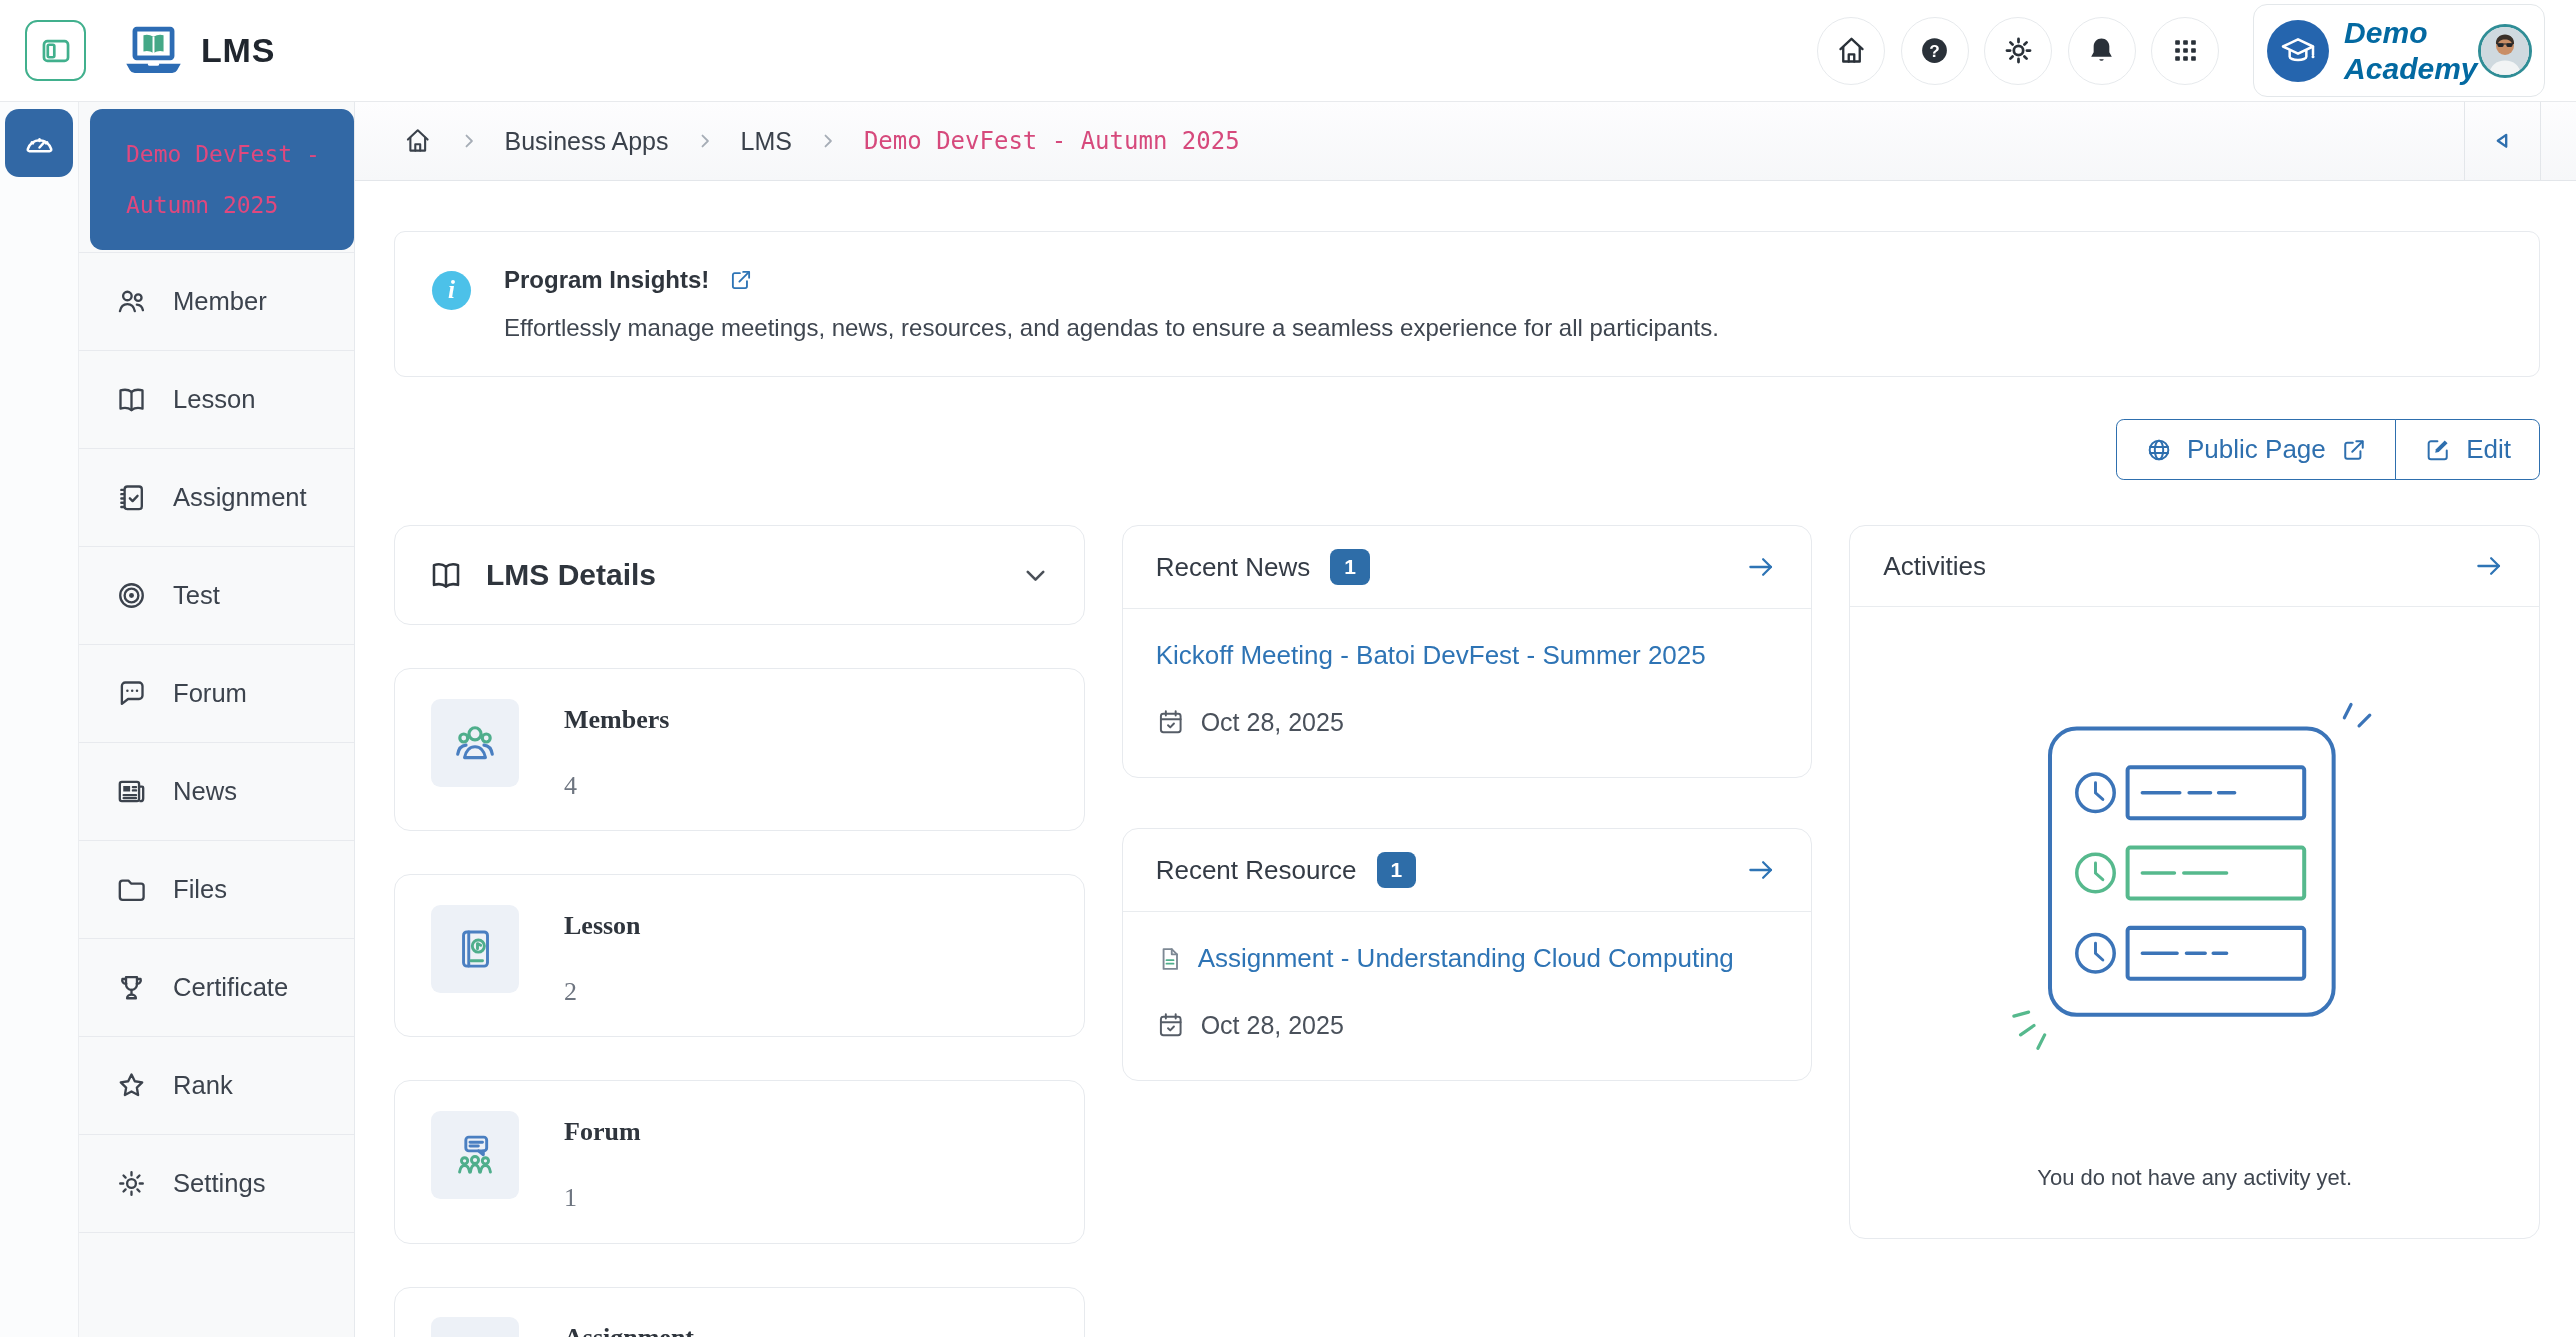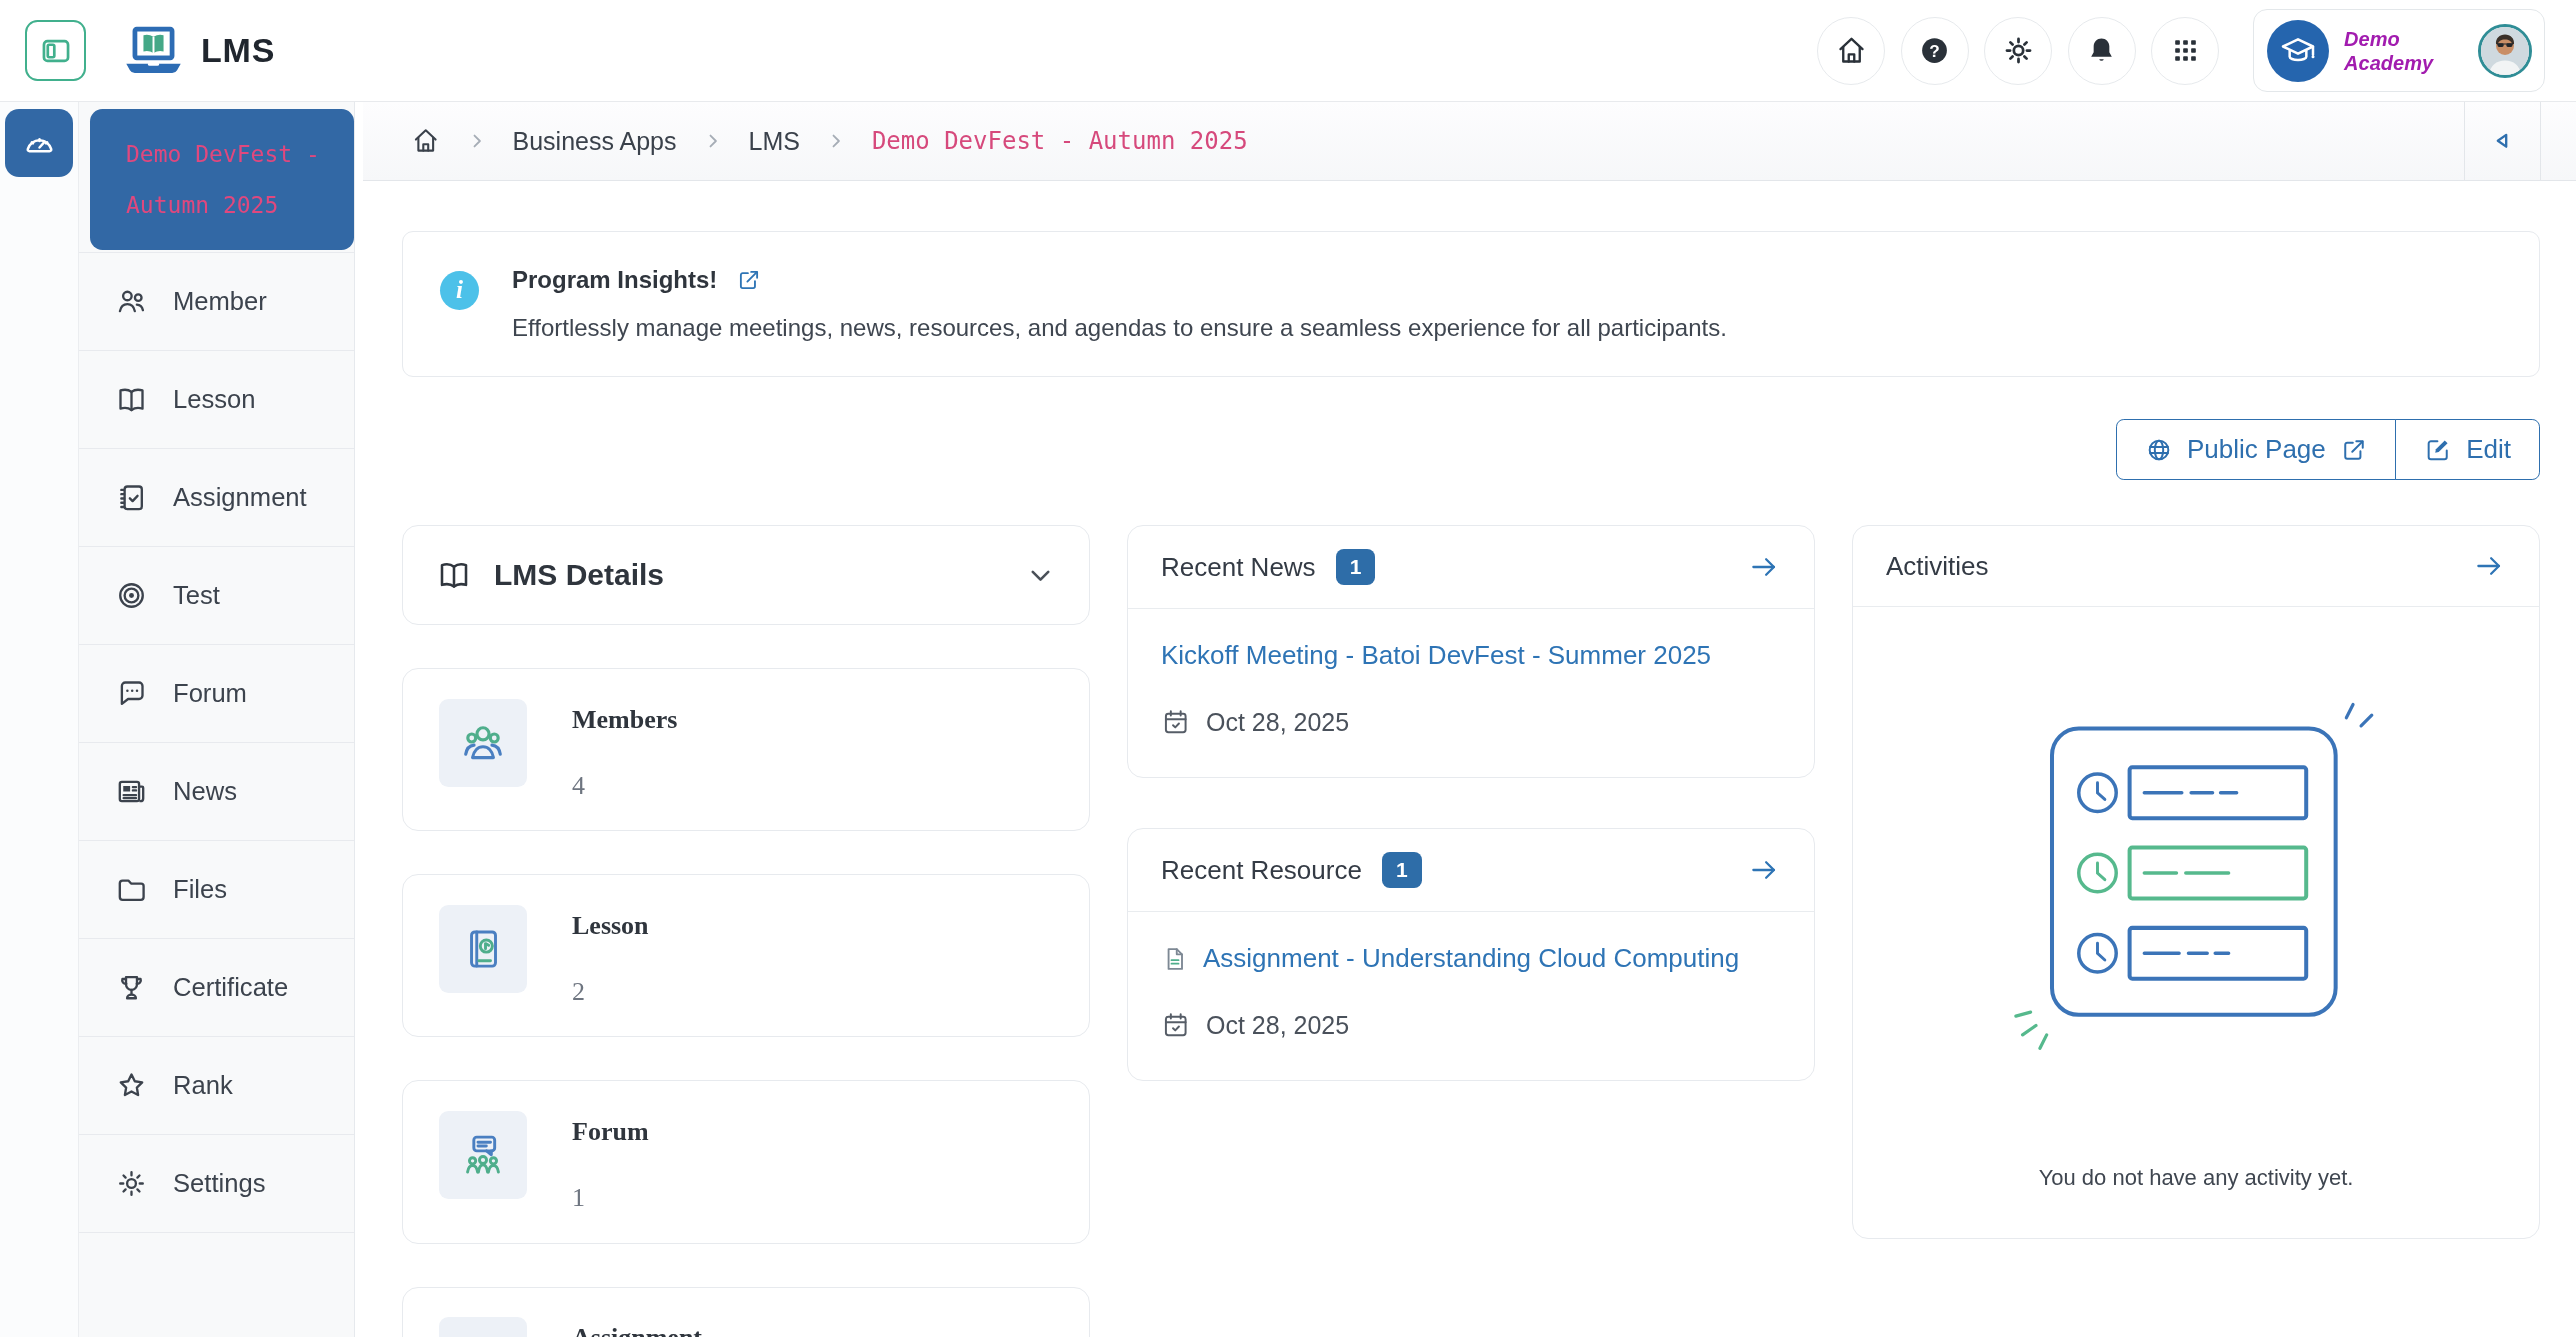--- a/index.html
+++ b/index.html
@@ -20,26 +20,26 @@
   .logo-text { font-size:34px; font-weight:bold; color:#20262e; letter-spacing:0.8px; }
   .header-right { margin-left:auto; display:flex; align-items:center; gap:15.5px; }
   .icon-btn { width:68px; height:68px; border-radius:50%; border:1.6px solid #e7eaed; background:#fff;
               display:flex; align-items:center; justify-content:center; color:#2a3139; cursor:pointer; }
   .icon-btn svg { width:33px; height:33px; }
   .account { display:flex; align-items:center; gap:15.5px; border:1.6px solid #e3e7ea; border-radius:14px;
              padding:9.3px 12.4px; margin-left:18.6px; background:#fff; cursor:pointer; }
   .grad-circle { width:62px; height:62px; border-radius:50%; background:#2565ae; color:#fff;
                  display:flex; align-items:center; justify-content:center; flex:0 0 auto; }
   .grad-circle svg { width:40px; height:40px; }
-  .account-name { font-size:20px; font-weight:bold; font-style:italic; color:#a21caf; width:118px; line-height:1.2; }
+  .account-name { font-size:30px; font-weight:bold; font-style:italic; color:#0369a1; width:118px; line-height:1.2; }
   .avatar { width:54px; height:54px; border-radius:50%; border:3.1px solid #2f8d96; overflow:hidden; flex:0 0 auto; }
   .avatar svg { width:100%; height:100%; }
 
   
-  .body-row { flex:1; display:flex; min-height:0;gap:8px; }
+  .body-row { flex:1; display:flex; min-height:0; }
 
   
   .sidebar { width:355px; flex:0 0 auto; display:flex; }
   .rail { width:79px; background:#fbfcfd; border-right:0.8px solid #ebedf0; padding-top:7px; }
   .rail-box { width:68px; height:68px; margin:0 auto; background:#3268a5; border-radius:14px; color:#fff;
               display:flex; align-items:center; justify-content:center; cursor:pointer; }
   .rail-box svg { width:37px; height:37px; }
   .menu { flex:1; background:#f8f9fa; border-right:0.8px solid #e6e9ed; display:flex; flex-direction:column; }
   .program { margin:7px 0 0 11px; height:141px; background:#3268a5; border-radius:12.4px;
              color:#e0487e; font-family:"DejaVu Sans Mono",monospace; font-size:23px; line-height:51px;

